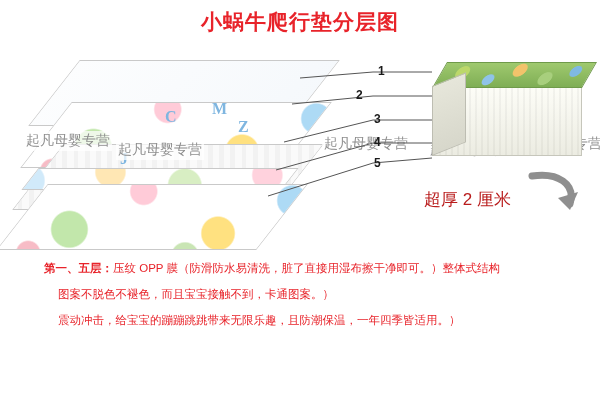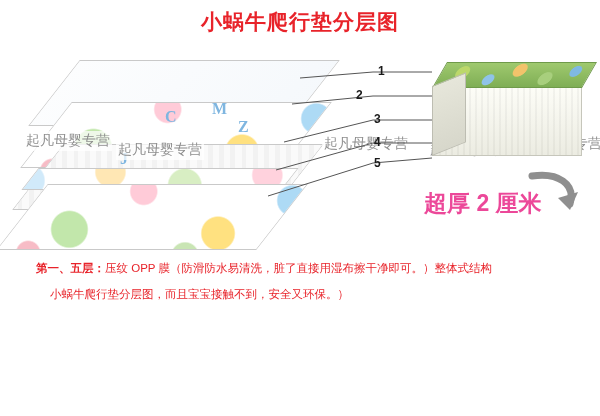--- a/index.html
+++ b/index.html
@@ -173,23 +173,23 @@
     transform-origin: top left;
     border: 1px solid #bdbdb2;
     box-sizing: border-box;
   }
 
   
   .thickness {
     position: absolute;
     left: 424px;
     top: 188px;
-    font-size: 23px;
-    font-weight: bold;
-    color: #ec4899;
+    font-size: 17px;
+    font-weight: normal;
+    color: #b91c1c;
     font-family: "Liberation Sans", sans-serif;
   }
   .arrow-swoosh {
     position: absolute;
     left: 528px;
     top: 170px;
     width: 52px;
     height: 44px;
   }
 
@@ -197,21 +197,21 @@
   .desc {
     position: absolute;
     left: 28px;
     top: 258px;
     width: 552px;
     font-size: 11.5px;
     line-height: 20px;
     color: #e8232a;
     font-family: "Liberation Sans", sans-serif;
   }
-  .desc p { margin: 0 0 6px 8px; }
+  .desc p { margin: 0 0 6px 16px; }
   .desc .lead { font-weight: bold; }
   .desc .body { color: #e8232a; }
   .indent { display: inline-block; }
 </style>
 </head>
 <body>
 
 <div id="page">
 
   <div class="title">小蜗牛爬行垫分层图</div>
@@ -296,18 +296,21 @@
     <path d="M4 6 C30 2, 48 14, 42 34" stroke="#8f8f8f" stroke-width="7" fill="none" stroke-linecap="round"></path>
     <path d="M50 22 L42 40 L30 28 Z" fill="#8f8f8f"></path>
   </svg>
 
   <div class="desc">
     <p>
       <span class="lead">第一、五层：</span><span class="body">压纹 OPP 膜（防滑防水易清洗，脏了直接用湿布擦干净即可。）整体式结构</span>
     </p>
 
     <p>
-      <span class="indent" style="width:14px;"></span><span class="body">小蜗牛爬行垫分层图，而且宝宝接触不到，安全又环保。）</span>
+      <span class="indent" style="width:14px;"></span><span class="body">图案不脱色不褪色，而且宝宝接触不到，卡通图案。）</span>
     </p>
 
+    <p>
+      <span class="indent" style="width:14px;"></span><span class="body">震动冲击，给宝宝的蹦蹦跳跳带来无限乐趣，且防潮保温，一年四季皆适用。）</span>
+    </p>
   </div>
 
 </div>
 
 </body></html>

